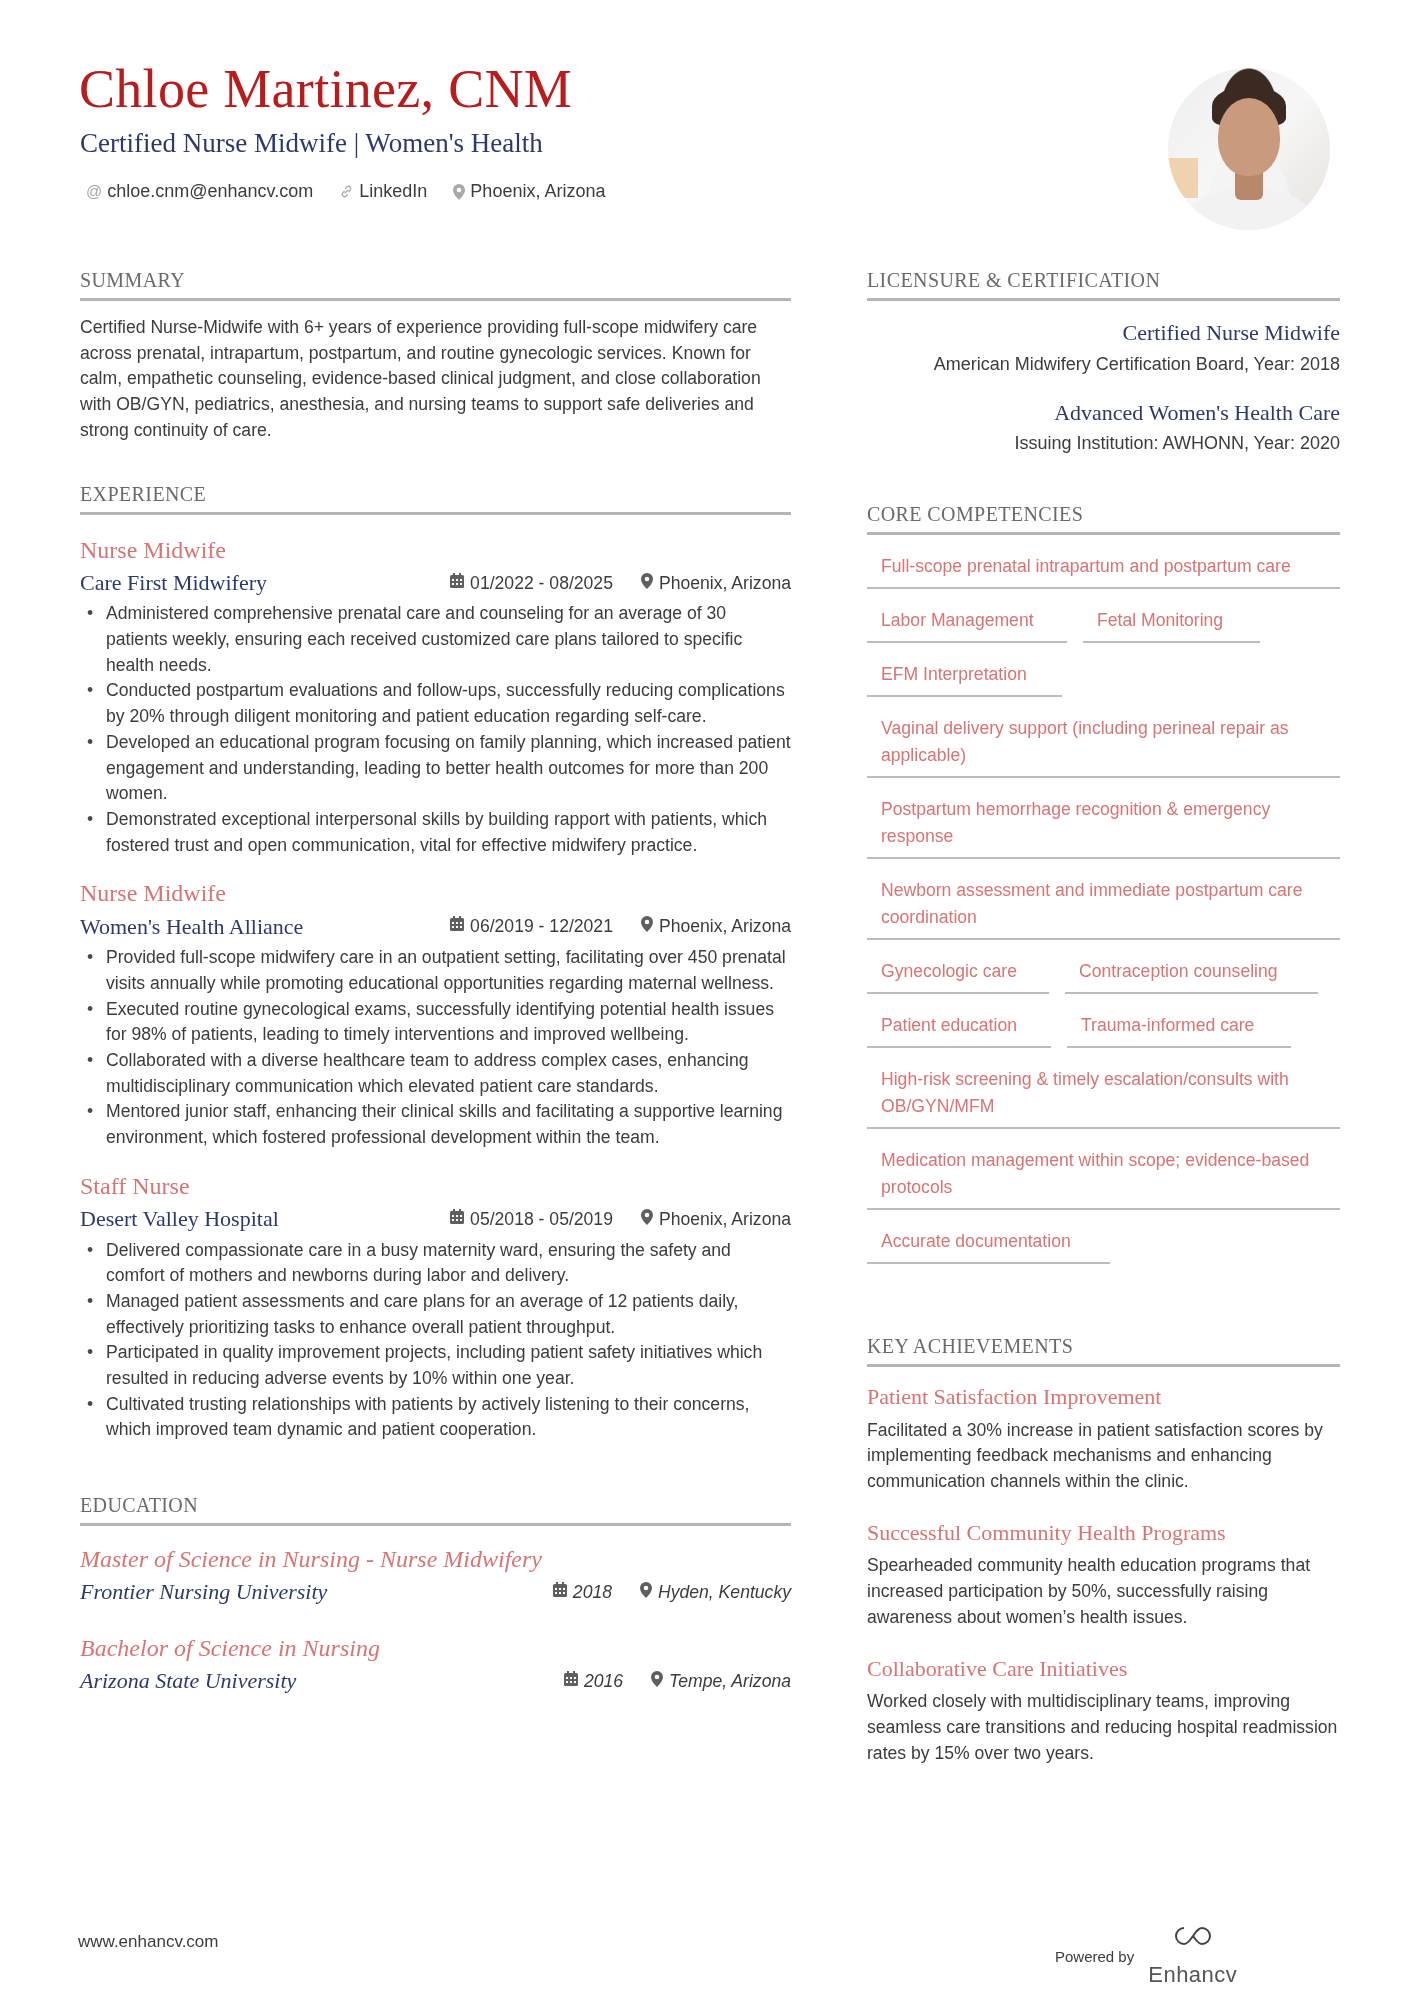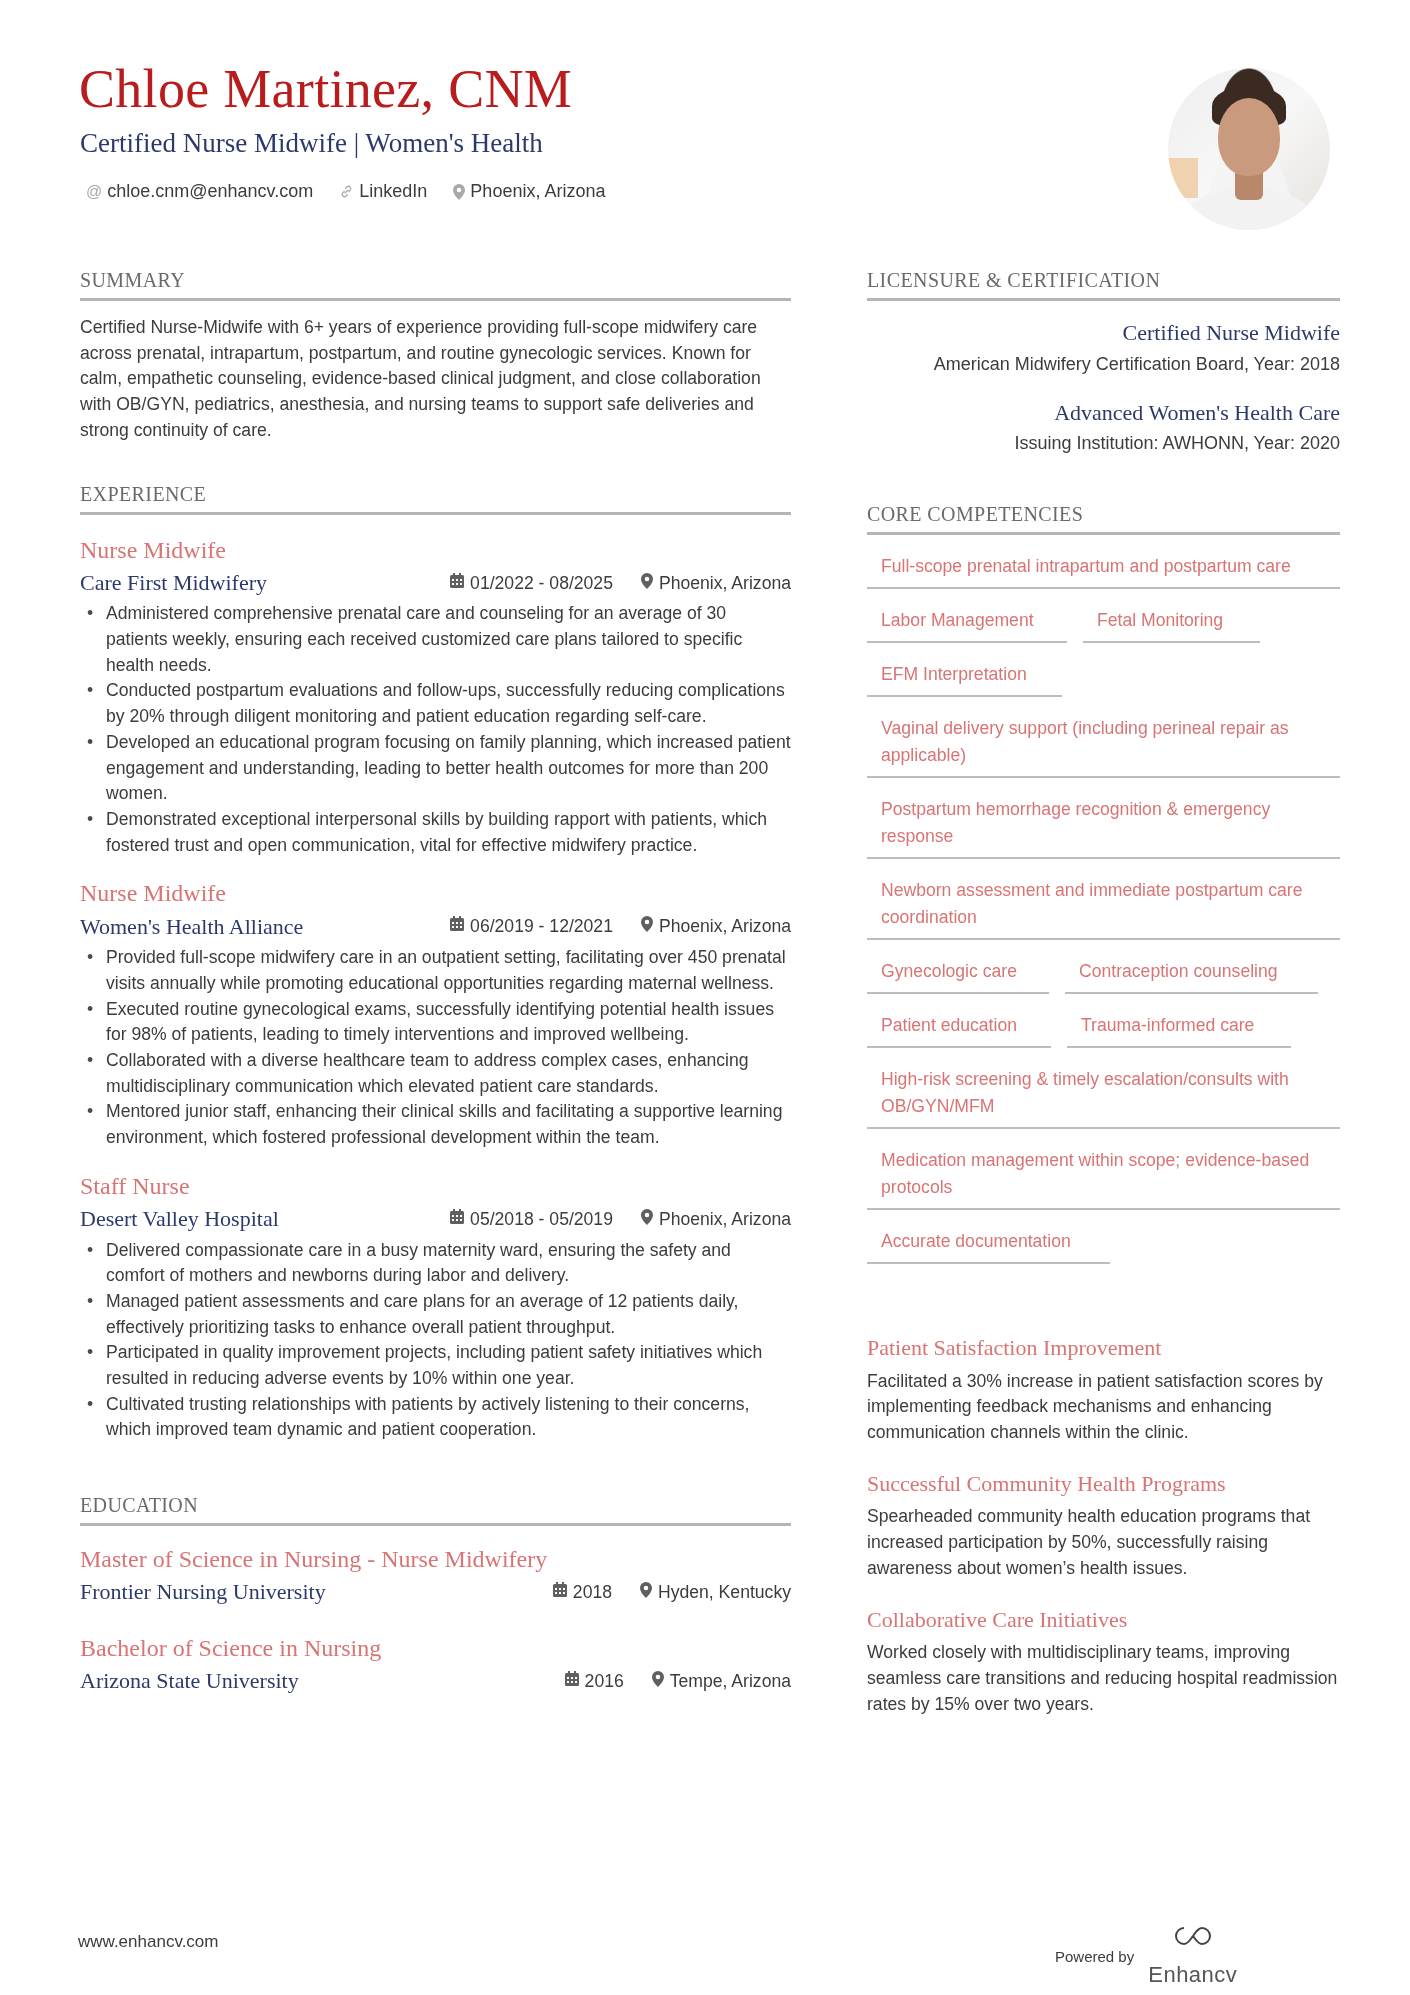--- a/index.html
+++ b/index.html
@@ -37,21 +37,21 @@
   .exp-block { margin-top: 20px; }
   .exp-title { font-family: "Liberation Serif", "DejaVu Serif", serif; font-size: 24px; color: #d97474; line-height: 1.3; }
   .exp-meta { display: flex; align-items: center; margin-top: 3px; }
   .exp-company { font-family: "Liberation Serif", "DejaVu Serif", serif; font-size: 22px; color: #2c3a6b; flex: 1; line-height: 1.3; }
   .meta-item { display: flex; gap: 6px; font-size: 17.6px; color: #3c3c3c; margin-left: 28px; }
   .meta-ic { color: #5f5f5f; display: inline-flex; }
   .bullets { list-style: none; margin-top: 4px; }
   .bullets li { position: relative; padding-left: 26px; font-size: 17.6px; line-height: 25.7px; color: #3c3c3c; }
   .bullets li::before { content: "•"; position: absolute; left: 7px; top: 0; color: #4a4a4a; }
 
-  .edu-block { margin-top: 18px; }
+  .edu-block { margin-top: 18px; font-style: italic; }
 
   .cert { margin-top: 18px; text-align: right; }
   .cert-title { font-family: "Liberation Serif", "DejaVu Serif", serif; font-size: 22px; color: #2c3a6b; line-height: 1.3; }
   .cert-sub { font-size: 18px; color: #3c3c3c; margin-top: 6px; }
 
   .skills { display: flex; flex-wrap: wrap; column-gap: 16px; margin-top: 12px; }
   .skill { font-size: 17.6px; line-height: 27px; color: #d97474; padding: 6px 14px 7px 14px; border-bottom: 2px solid #bdbdbd; margin-bottom: 12px; }
   .skill.full { width: 473px; }
 
   .ach { margin-top: 16px; }
@@ -326,20 +326,21 @@
       <div class="skill" style="width:253px;">Contraception counseling</div>
       <div class="skill" style="width:184px;">Patient education</div>
       <div class="skill" style="width:224px;">Trauma-informed care</div>
       <div class="skill full">High-risk screening &amp; timely escalation/consults with OB/GYN/MFM</div>
       <div class="skill full">Medication management within scope; evidence-based protocols</div>
       <div class="skill" style="width:243px;">Accurate documentation</div>
     </div>
   </section>
 
   <section style="margin-top:58px;">
+    <div class="sec-title">KEY ACHIEVEMENTS</div>
     <div class="ach">
       <div class="ach-title">Patient Satisfaction Improvement</div>
       <div class="ach-text">Facilitated a 30% increase in patient satisfaction scores by implementing feedback mechanisms and enhancing communication channels within the clinic.</div>
     </div>
     <div class="ach" style="margin-top:24px;">
       <div class="ach-title">Successful Community Health Programs</div>
       <div class="ach-text">Spearheaded community health education programs that increased participation by 50%, successfully raising awareness about women’s health issues.</div>
     </div>
     <div class="ach" style="margin-top:24px;">
       <div class="ach-title">Collaborative Care Initiatives</div>

